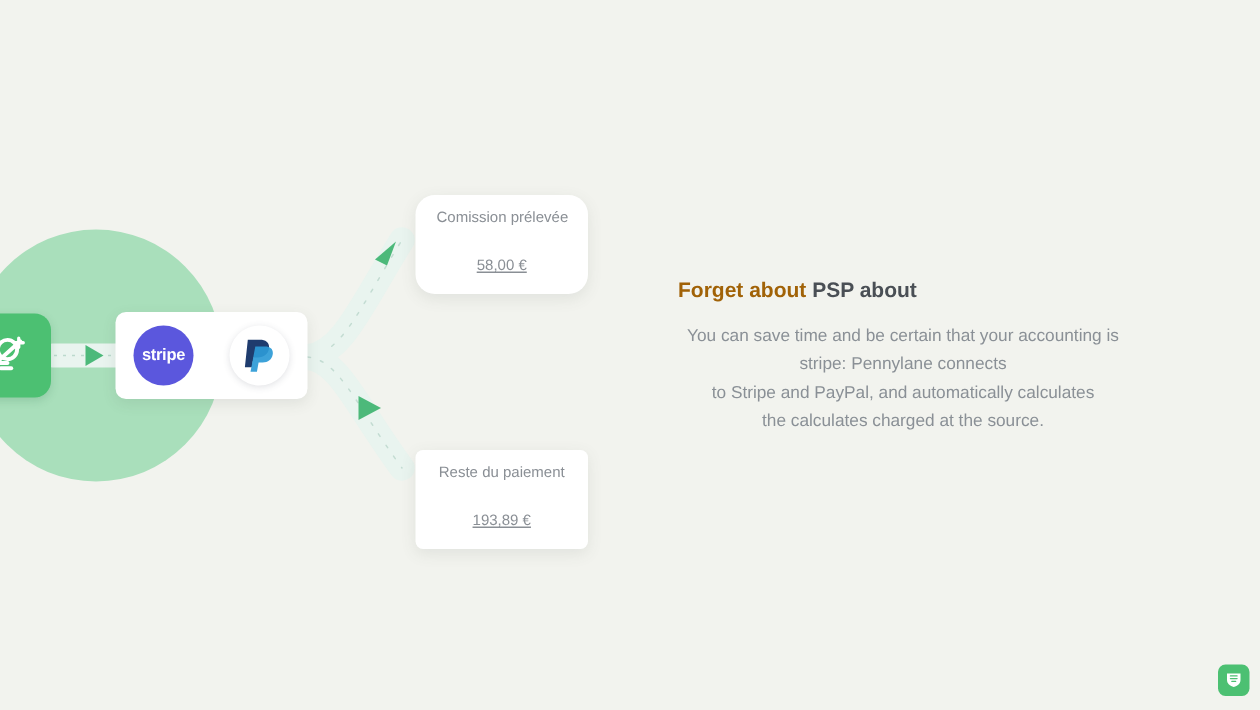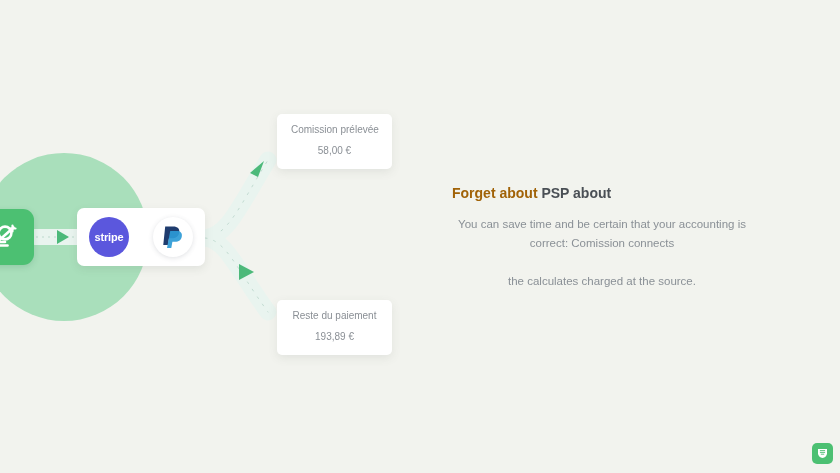--- a/index.html
+++ b/index.html
@@ -116,39 +116,41 @@
     position: absolute;
     background: #ffffff;
     border-radius: 5px;
     box-shadow: 0 3px 10px rgba(80, 90, 80, 0.10);
     text-align: center;
     padding: 9px 14px 11px 14px;
     box-sizing: border-box;
   }
   .card-top {
     left: 277px;
-    top: 114px;
+    top: 130px;
     width: 115px;
+    border-radius: 13px;
   }
   .card-bottom {
     left: 277px;
     top: 300px;
     width: 115px;
   }
   .card-label {
     font-size: 10px;
     color: #8a8f95;
     line-height: 14px;
     white-space: nowrap;
   }
   .card-value {
     font-size: 10px;
     color: #8a8f95;
     line-height: 15px;
-    margin-top: 6px;
+    margin-top: 17px;
+    text-decoration: underline;
   }
 
   
   .copy {
     position: absolute;
     left: 452px;
     top: 185px;
     width: 300px;
   }
   .copy h2 {
@@ -251,22 +253,22 @@
     </div>
   </div>
 
   <div class="copy">
     <h2>
       <span class="accent">Forget about</span>
       <span>PSP about</span>
     </h2>
     <p>
       <span>You can save time and be certain that your accounting is</span><br>
-      <span>correct: Comission connects</span><br>
-      <br>
+      <span>stripe: Pennylane connects</span><br>
+      <span>to Stripe and PayPal, and automatically calculates</span><br>
       <span>the calculates charged at the source.</span>
     </p>
   </div>
 
   <div class="corner-badge">
     <svg width="13" height="13" viewBox="0 0 13 13">
       <path d="M2 2 h9 v4.2 c0 2.6 -2.0 4.3 -4.5 4.8 C4 10.5 2 8.8 2 6.2 z" fill="#ffffff"></path>
       <path d="M4.3 3.6 h4.4 M4.3 5.4 h4.4 M5.2 7.2 h2.6" stroke="#4cc072" stroke-width="0.9" stroke-linecap="round"></path>
     </svg>
   </div>

